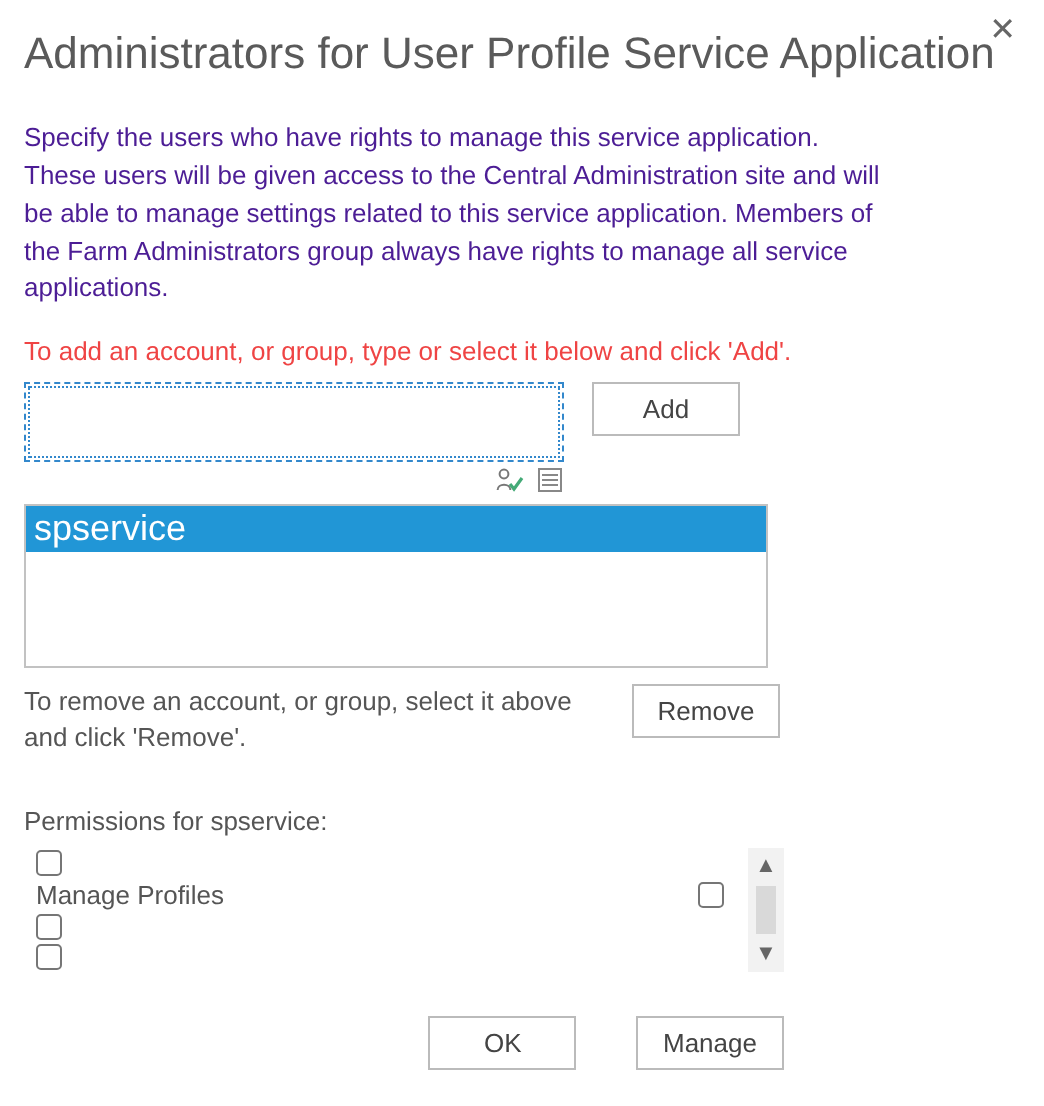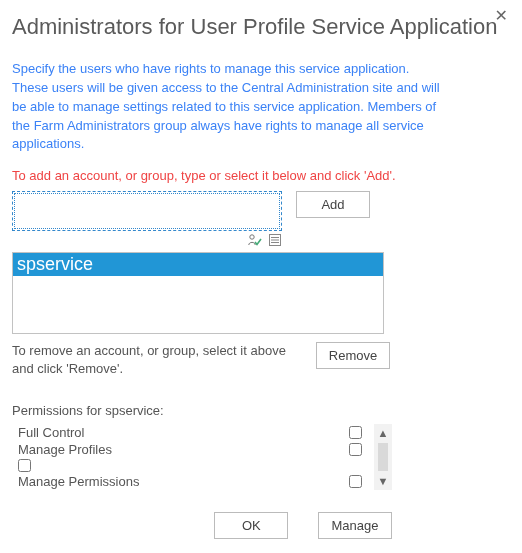--- a/index.html
+++ b/index.html
@@ -26,21 +26,21 @@
   h1.title {
     font-size: 22px;
     font-weight: 300;
     color: #5a5a5a;
     margin: 4px 0 20px 0;
   }
   p.desc {
     margin: 0 0 14px 0;
     line-height: 1.45;
     max-width: 430px;
-    color: #3b82f6;
+    color: #4c1d95;
   }
   p.instr {
     margin: 0 0 8px 0;
     color: #ef4444;
   }
   .row1 {
     display: flex;
     align-items: flex-start;
     gap: 14px;
   }
@@ -170,32 +170,30 @@
 <div class="row2">
   <p>To remove an account, or group, select it above and click 'Remove'.</p>
   <button class="btn">Remove</button>
 </div>
 
 <p class="perms-label">Permissions for spservice:</p>
 
 <div class="perms-area">
   <div class="perms-list">
     <div class="perm-row">
-      <span class="lbl">Full Control</span>
       <input type="checkbox" style="">
     </div>
     <div class="perm-row">
       <span class="lbl">Manage Profiles</span>
       <input type="checkbox" style="">
     </div>
     <div class="perm-row">
       <input type="checkbox" style="">
     </div>
     <div class="perm-row">
-      <span class="lbl">Manage Permissions</span>
       <input type="checkbox" style="">
     </div>
   </div>
   <div class="scroll-col">
     <span>▲</span>
     <div class="thumb"></div>
     <span>▼</span>
   </div>
 </div>
 

